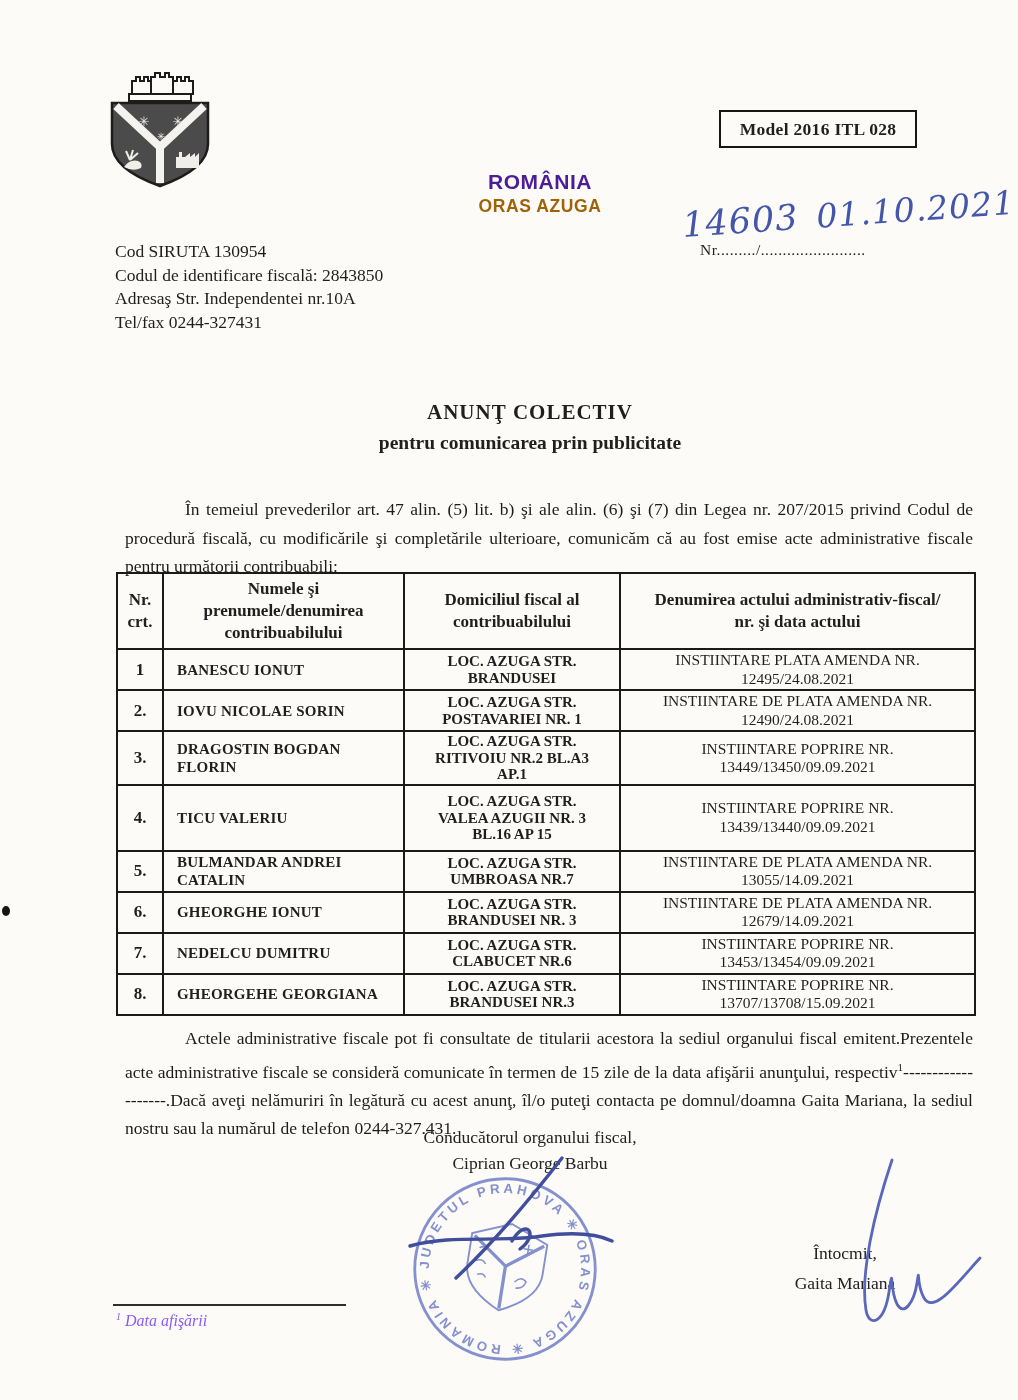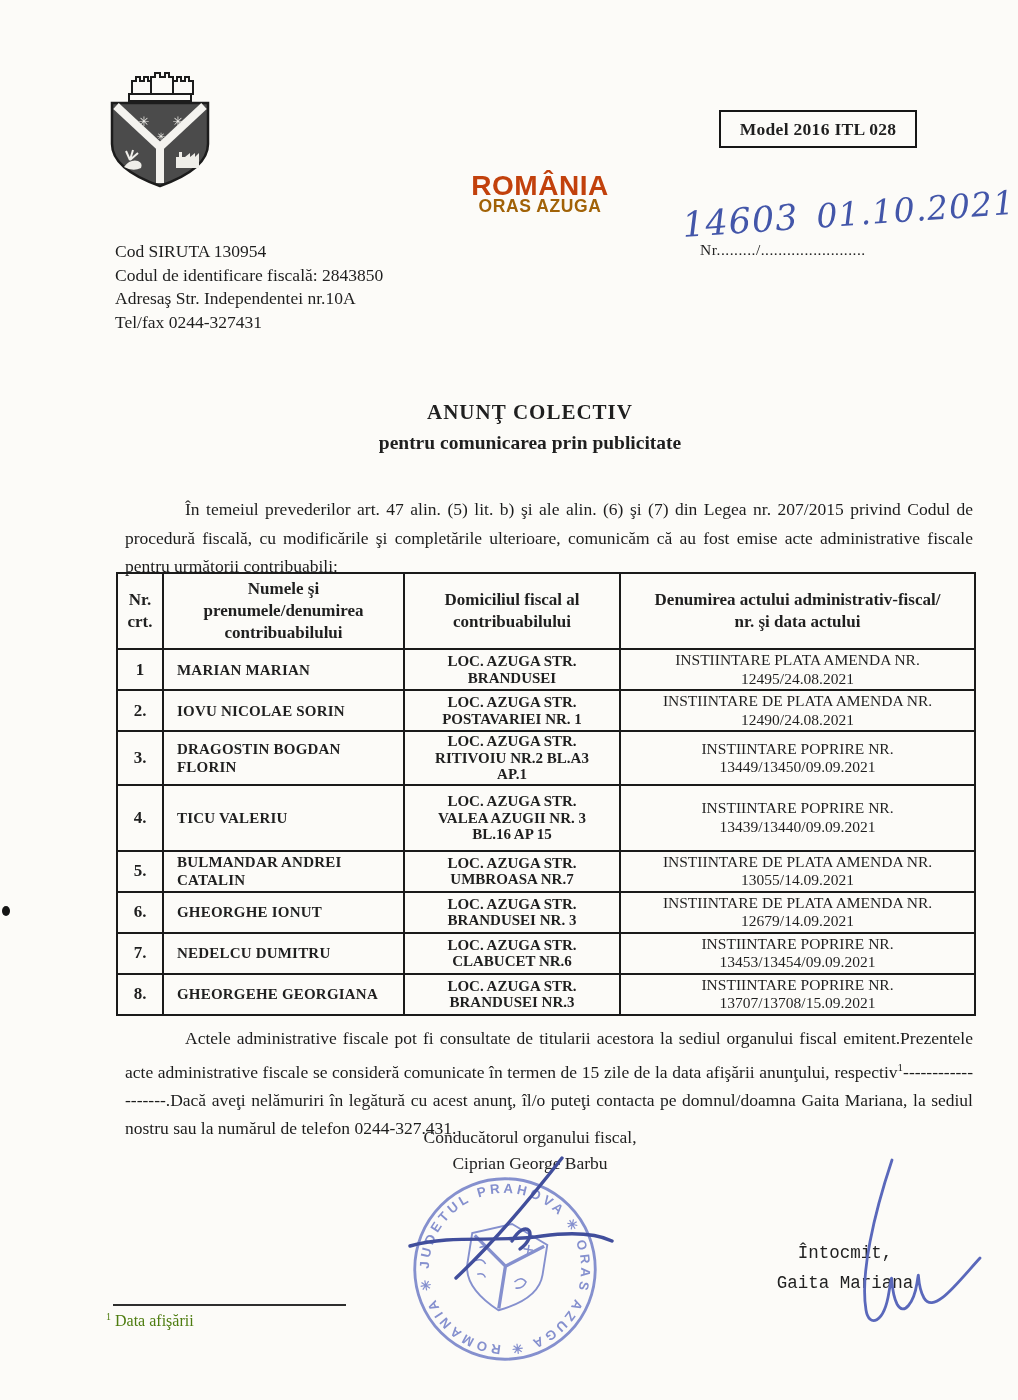--- a/index.html
+++ b/index.html
@@ -11,21 +11,21 @@
   .abs{position:absolute;}
 
   
   .coat{left:96px; top:70px; width:128px; height:124px;}
   .model-box{
     left:719px; top:79px; width:194px; height:34px;
     border:2px solid #161616; display:flex; align-items:center; justify-content:center;
     font-weight:bold; font-size:17.5px; letter-spacing:.3px;margin-top:31px;
   }
   .country{left:370px; top:170px; width:340px; text-align:center;
-    font-family:"Liberation Sans", sans-serif; font-weight:bold; font-size:28px; letter-spacing:.5px; color:#c2410c;}
+    font-family:"Liberation Sans", sans-serif; font-weight:bold; font-size:21px; letter-spacing:.5px; color:#4c1d95;}
   .city{left:370px; top:196px; width:340px; text-align:center;
     font-family:"Liberation Sans", sans-serif; font-weight:bold; font-size:17.5px; letter-spacing:.6px; color:#a16207;}
   .handwritten{
     left:682px; top:196px; width:260px;
     font-family:"DejaVu Serif", serif; font-style:italic;
     font-size:35px; color:#4356a9; transform:rotate(-4deg);
     letter-spacing:1px; white-space:nowrap;
   }
   .handwritten .hw-date{margin-left:18px; font-size:33px;}
   .nr-line{left:700px; top:241px; font-size:15.5px; color:#222; letter-spacing:.5px;}
@@ -62,28 +62,28 @@
   .doc-table tbody tr:nth-child(6){height:37px;}
   .doc-table tbody tr:nth-child(7){height:38px;}
   .doc-table tbody tr:nth-child(8){height:40px;}
   td.c-nr{font-size:17px; font-weight:bold;}
   td.c-name{font-size:15px; font-weight:bold; text-align:left; padding-left:13px; line-height:18px; letter-spacing:.2px;}
   td.c-addr{font-size:15px; font-weight:bold; line-height:16.5px;}
   td.c-act{font-size:15.5px; line-height:18.5px;margin-left:26px;}
 
   
   .conductor{left:360px; top:1124px; width:340px; text-align:center; font-size:17.5px; line-height:26px; color:#222;}
-  .prepared{left:745px; top:1238px; width:200px; text-align:center; font-size:17.5px; line-height:30px; color:#222;font-family:Liberation Mono, monospace;}
+  .prepared{left:745px; top:1238px; width:200px; text-align:center; font-size:17.5px; line-height:30px; color:#222;}
   .stamp-svg{left:410px; top:1174px; width:190px; height:190px; opacity:.92;}
   .sig-x{left:392px; top:1148px; width:240px; height:135px;}
   .sig-loops{left:804px; top:1152px; width:185px; height:205px;}
 
   
   .footnote-line{left:113px; top:1304px; width:233px; border-top:2px solid #2e2e2e; height:0;}
-  .footnote{left:106px; top:1311px; font-size:16px; color:#4d7c0f;}
+  .footnote{left:116px; top:1311px; font-size:16px; color:#8b5cf6;font-style:italic;}
   .footnote sup{font-size:10px; margin-right:4px;}
 
   .speck{left:2px; top:906px; width:8px; height:10px; background:#151515; border-radius:50%;}
 </style>
 </head>
 <body>
 
 <div class="page">
 
   <svg class="abs coat" viewBox="0 0 128 124">
@@ -151,21 +151,21 @@
 contribuabilului</th>
         <th>Domiciliul fiscal al
 contribuabilului</th>
         <th>Denumirea actului administrativ-fiscal/
 nr. şi data actului</th>
       </tr>
     </thead>
     <tbody>
       <tr>
         <td class="c-nr">1</td>
-        <td class="c-name">MARIAN MARIAN</td>
+        <td class="c-name">BANESCU IONUT</td>
         <td class="c-addr">LOC. AZUGA STR.
 BRANDUSEI</td>
         <td class="c-act">INSTIINTARE PLATA AMENDA NR.
 12495/24.08.2021</td>
       </tr>
       <tr>
         <td class="c-nr">2.</td>
         <td class="c-name">IOVU NICOLAE SORIN</td>
         <td class="c-addr">LOC. AZUGA STR.
 POSTAVARIEI NR. 1</td>

